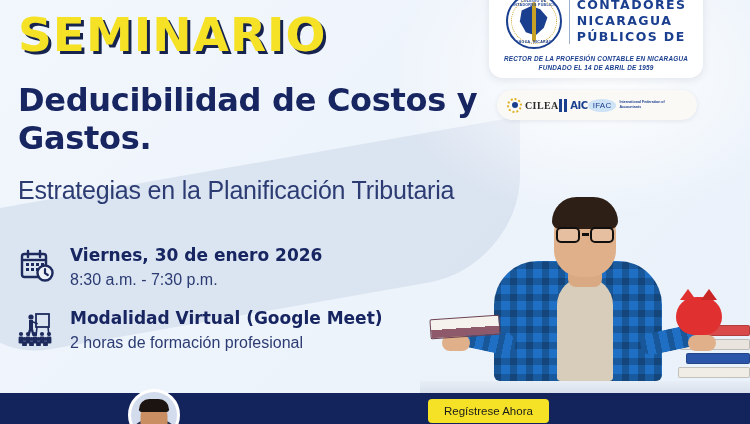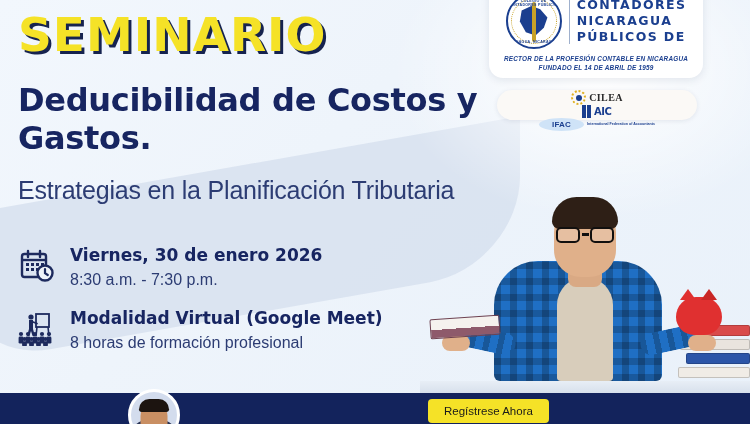--- a/index.html
+++ b/index.html
@@ -152,21 +152,20 @@
 
   .accred-pill {
     position: absolute;
     left: 497px; top: 90px;
     width: 200px; height: 30px;
     background: #fbf9f6;
     border-radius: 15px;
     box-shadow: 0 1px 5px rgba(20,35,80,.09);
     display: flex; align-items: center; justify-content: space-around;
     padding: 0 10px;
-    flex-direction: column;
   }
   .acc { display: flex; align-items: center; gap: 3px; }
   .acc-cilea-mark {
     width: 15px; height: 15px; border-radius: 50%;
     border: 2.5px dotted #e0b020;
     display: flex; align-items: center; justify-content: center;
   }
   .acc-cilea-mark i {
     width: 6px; height: 6px; border-radius: 50%;
     background: #1b3f8f; display: block;
@@ -180,22 +179,22 @@
   .acc-aic-bars i:nth-child(2) { height: 13px; }
   .acc-aic-txt {
     font-size: 10px; font-weight: 800; color: #1b3f8f;
     letter-spacing: -.4px;
     font-family: "DejaVu Sans", sans-serif;
     text-align: right;
   }
   .acc-ifac-badge {
     background: #cfe3f7; color: #1b3f8f;
     border-radius: 50%;
-    padding: 2px 13px;
-    font-size: 8px; font-weight: 700; letter-spacing: .2px;
+    padding: 2px 5px;
+    font-size: 8px; font-weight: 400; letter-spacing: .2px;
   }
   .acc-ifac-txt {
     font-size: 3.6px; color: #1b3f8f; line-height: 1.5; font-weight: 600;
   }
 
   
   .hero { position: absolute; right: 0; top: 170px; width: 330px; height: 225px; }
   .hero-table {
     position: absolute; left: 0; bottom: 0; width: 330px; height: 14px;
     background: linear-gradient(#e8eef6, #d4deea);
@@ -415,21 +414,21 @@
               <rect x="12.1" y="29.3" width="4.8" height="5" rx="1.4"></rect>
             <circle cx="21.5" cy="27" r="2.1"></circle>
               <rect x="19.1" y="29.3" width="4.8" height="5" rx="1.4"></rect>
             <circle cx="28.5" cy="27" r="2.1"></circle>
               <rect x="26.1" y="29.3" width="4.8" height="5" rx="1.4"></rect>
           </g>
         </svg>
       </div>
       <div class="info-text">
         <div class="info-head">Modalidad Virtual (Google Meet)</div>
-        <div class="info-sub">8 horas de formación profesional</div>
+        <div class="info-sub">2 horas de formación profesional</div>
       </div>
     </div>
 
   </div>
 
   <div class="hero">
     <div class="hero-table"></div>
     <div class="hero-books">
       <i></i>
         <i></i>

